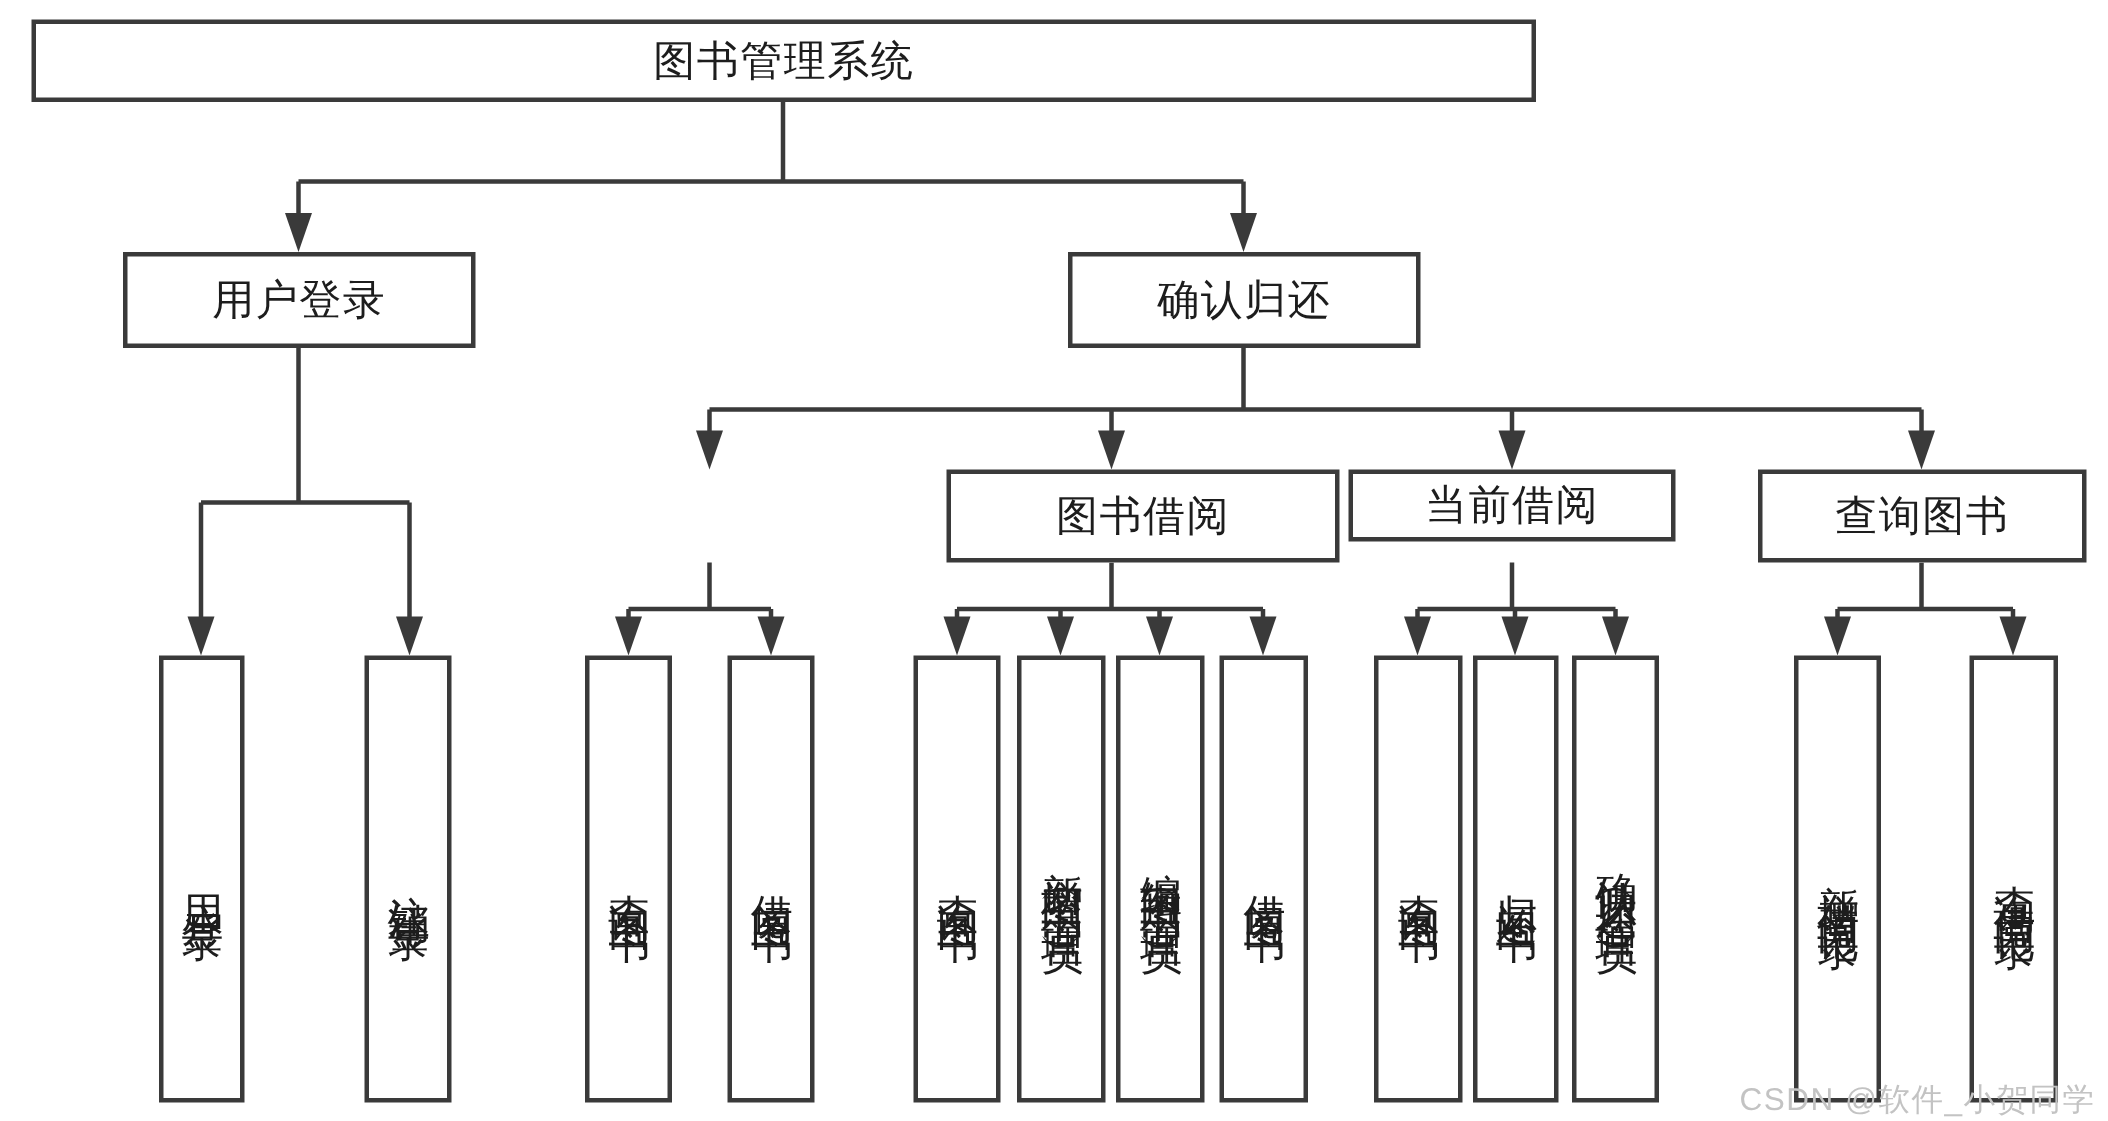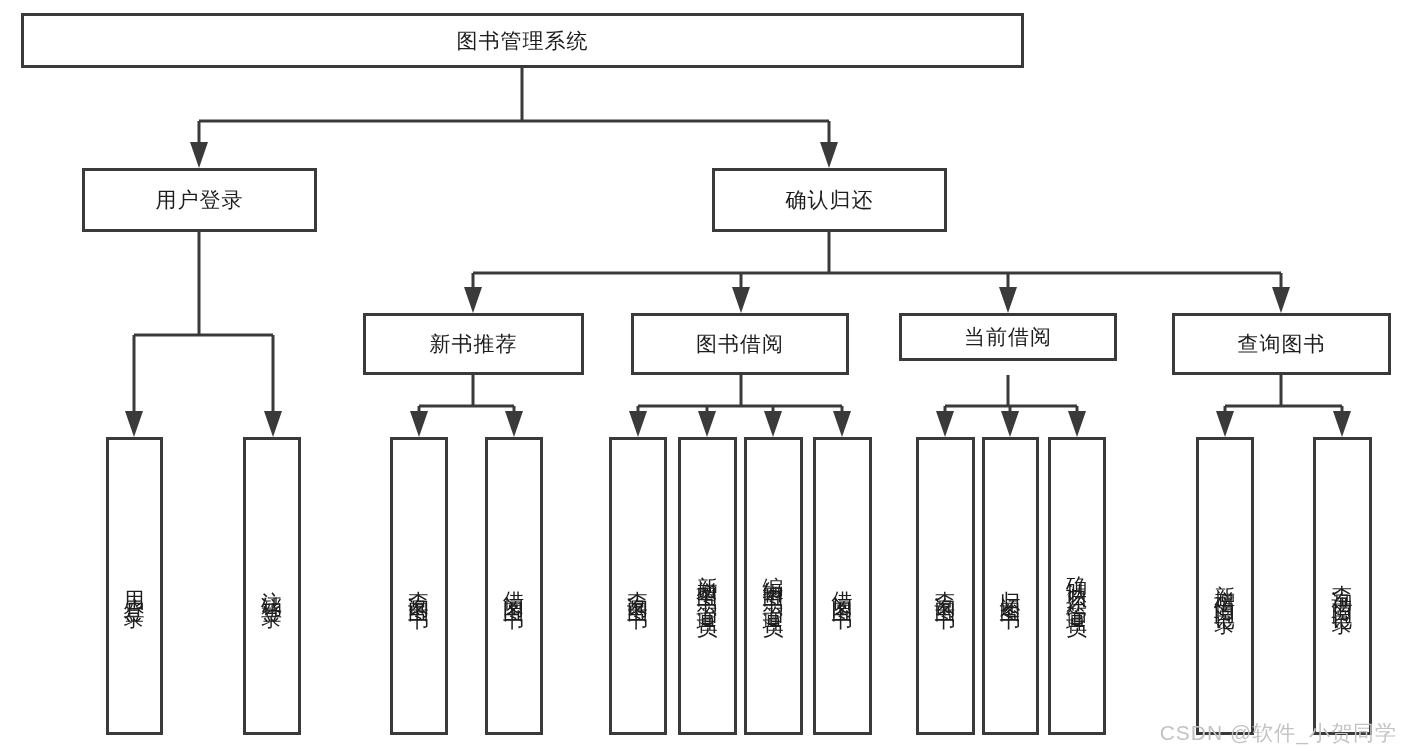--- a/index.html
+++ b/index.html
@@ -18,21 +18,21 @@
   }
   .node {
     position: absolute;
     box-sizing: border-box;
     border: 3px solid #3a3a3a;
     background: #ffffff;
     color: #1d1d1d;
     display: flex;
     align-items: center;
     justify-content: center;
-    font-size: 21px;
+    font-size: 28px;
     letter-spacing: 1px;
     white-space: nowrap;
   }
   .vnode {
     writing-mode: vertical-rl;
     text-orientation: mixed;
     letter-spacing: 6px;
     line-height: 1;
     white-space: normal;
   }
@@ -100,22 +100,21 @@
       <polygon points="1216,411 1234,411 1225,437"></polygon>
       <polygon points="1333,411 1351,411 1342,437"></polygon>
     </g>
   </svg>
 
   <div class="node" style="left:21px; top:13px; width:1003px; height:55px;">图书管理系统</div>
 
   <div class="node" style="left:82px; top:168px; width:235px; height:64px;">用户登录</div>
   <div class="node" style="left:712px; top:168px; width:235px; height:64px;">确认归还</div>
 
-  <div class="node" style="left:363px; top:313px; width:221px; height:62px;">新书推荐</div>
-  <div class="node" style="left:631px; top:313px; width:218px; height:62px;">图书借阅</div>
+  <div class="node" style="left:631px; top:313px; width:262px; height:62px;">图书借阅</div>
   <div class="node" style="left:899px; top:313px; width:218px; height:48px;">当前借阅</div>
   <div class="node" style="left:1172px; top:313px; width:219px; height:62px;">查询图书</div>
 
   <div class="node vnode" style="left:106px; top:437px; width:57px; height:298px;">用户登录</div>
   <div class="node vnode" style="left:243px; top:437px; width:58px; height:298px;">注销登录</div>
 
   <div class="node vnode" style="left:390px; top:437px; width:58px; height:298px;">查询图书</div>
   <div class="node vnode" style="left:485px; top:437px; width:58px; height:298px;">借阅图书</div>
 
   <div class="node vnode" style="left:609px; top:437px; width:58px; height:298px;">查询图书</div>

